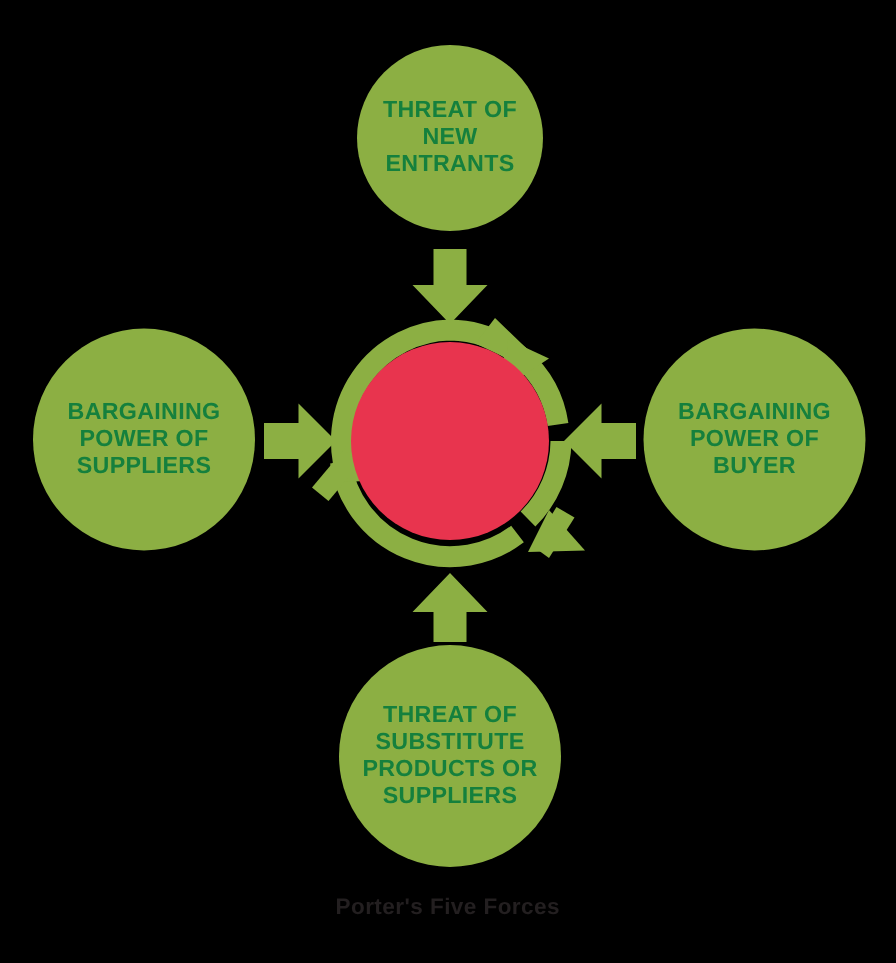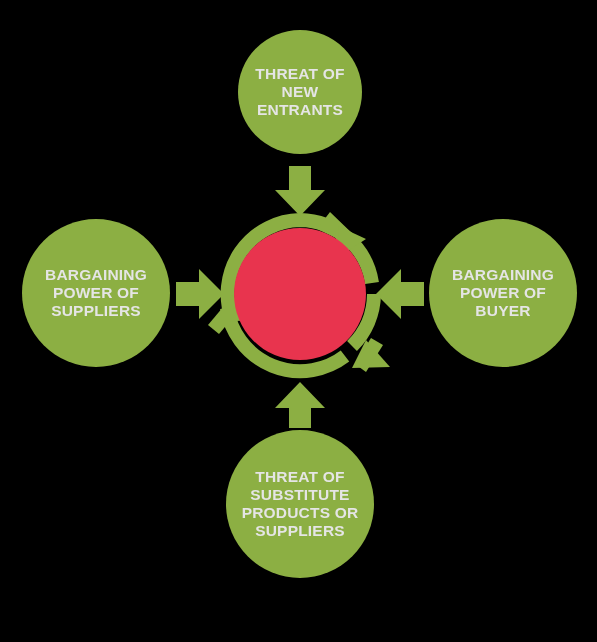--- a/index.html
+++ b/index.html
@@ -20,21 +20,21 @@
   #diagram-svg {
     position: absolute;
     left: 0;
     top: 0;
     width: 597px;
     height: 642px;
     display: block;
   }
   .node-label {
     position: absolute;
-    color: #e5e5e5;
+    color: #15803d;
     font-weight: bold;
     text-align: center;
     line-height: 1.16;
     letter-spacing: 0.2px;
     -webkit-font-smoothing: antialiased;
     white-space: pre-line;
     display: flex;
     align-items: center;
     justify-content: center;
     pointer-events: none;
@@ -105,14 +105,15 @@
   <div class="node-label force-label" style="left:429px; top:251px; width:148px; height:84px;">BARGAINING
 POWER OF
 BUYER</div>
 
   <div class="node-label force-label" style="left:226px; top:454px; width:148px; height:100px;">THREAT OF
 SUBSTITUTE
 PRODUCTS OR
 SUPPLIERS</div>
 
 
+  <div id="caption">Porter's Five Forces</div>
 
 </div>
 
 </body></html>

